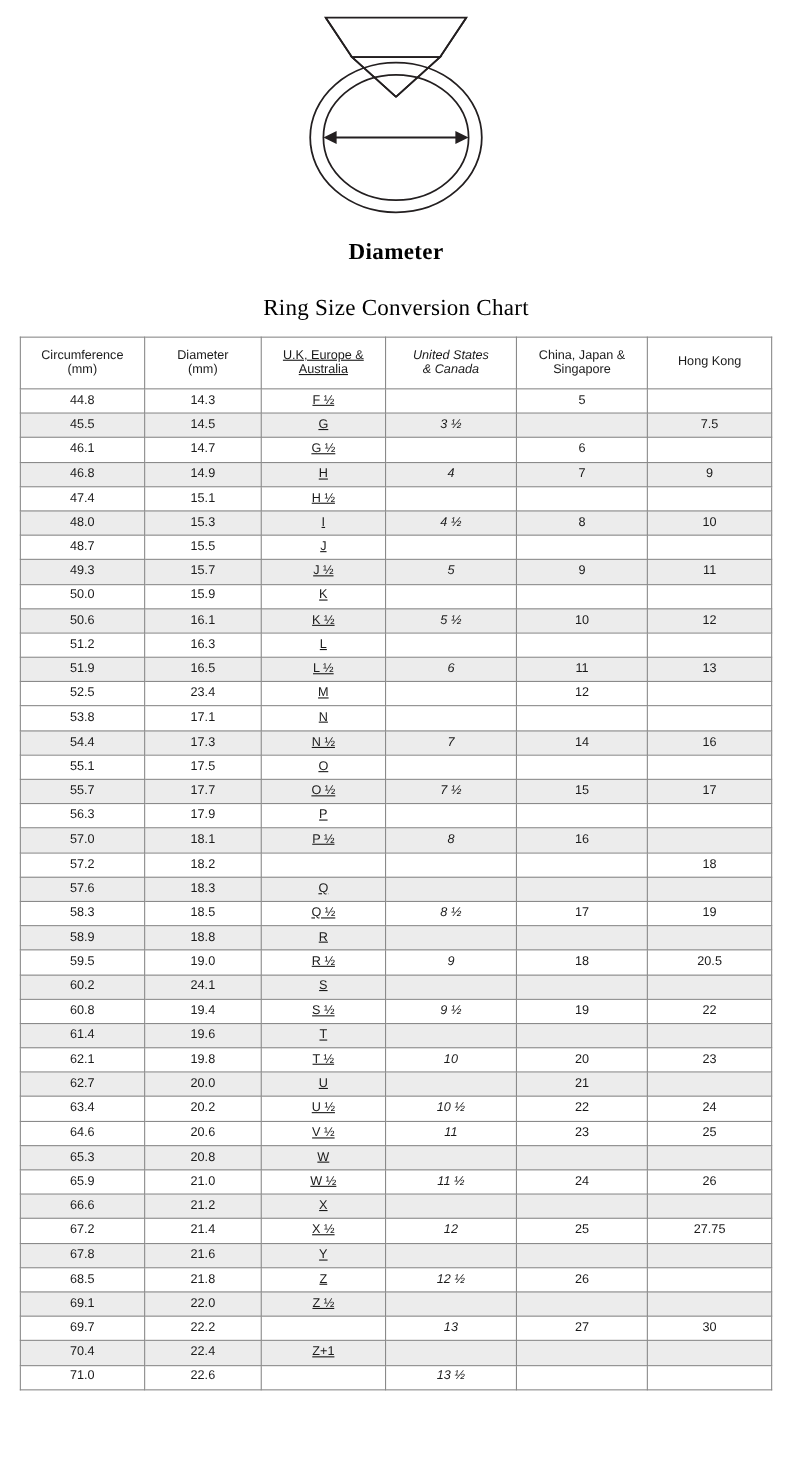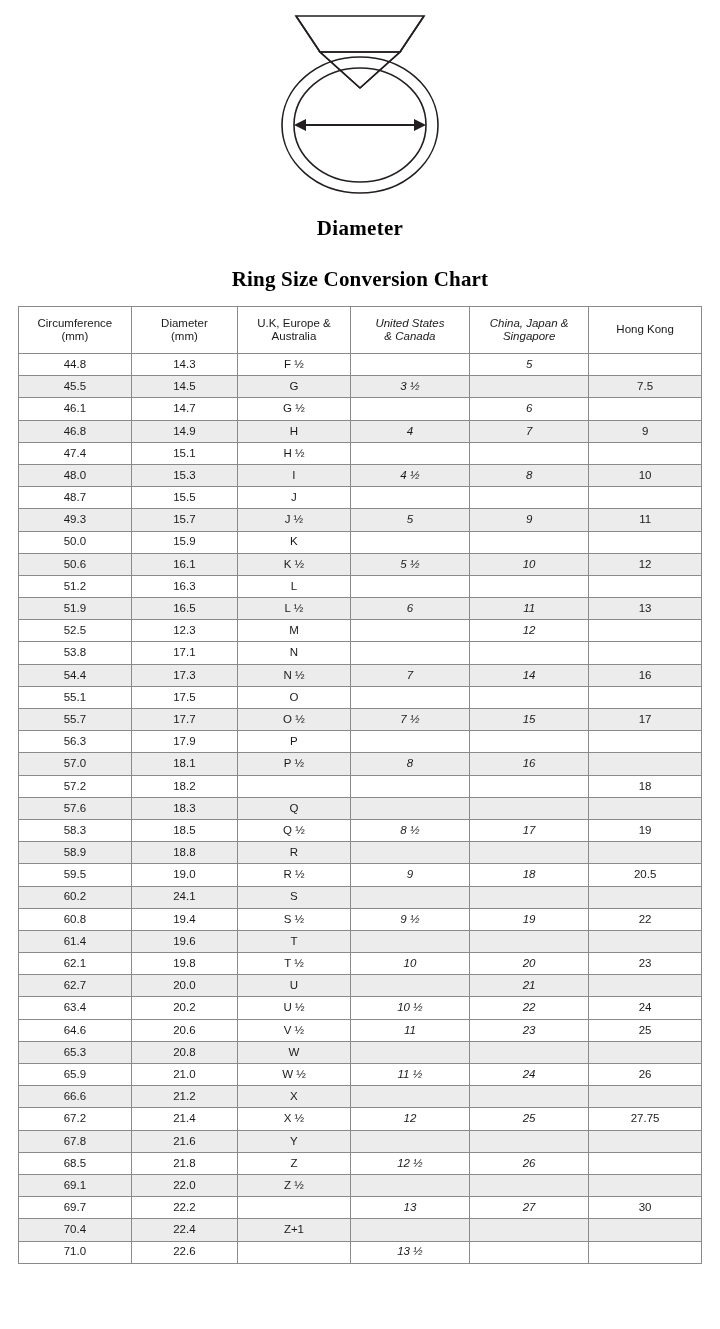--- a/index.html
+++ b/index.html
@@ -34,21 +34,21 @@
     font-family: "Liberation Serif", serif;
     font-weight: bold;
     font-size: 21px;
     letter-spacing: 0.3px;
     margin-top: 16px;
     color: #000;
   }
   .chart-title {
     text-align: center;
     font-family: "Liberation Serif", serif;
-    font-weight: bold;
+    font-weight: normal;
     font-size: 21px;
     letter-spacing: 0.2px;
     margin-top: 26px;
     margin-bottom: 14px;
     color: #000;
   }
   .table-wrap {
     padding: 0 18px;
     box-sizing: border-box;
   }
@@ -80,23 +80,23 @@
     display: block;
   }
   tbody tr.odd td {
     background: #ececec;
   }
   tbody tr.even td {
     background: #ffffff;
   }
   .col-0 { width: 16.5%; }
   .col-1 { width: 15.5%; }
-  .col-2 { width: 16.5%; }
+  .col-2 { width: 16.5%; text-decoration: underline; }
   .col-3 { width: 17.5%; font-style: italic; }
-  .col-4 { width: 17.5%; font-style: italic; }
+  .col-4 { width: 17.5%; }
   .col-5 { width: 16.5%; }
 </style>
 </head>
 <body>
 
 <div class="page">
 
   <div class="ring-figure">
     <svg width="220" height="190" viewBox="0 0 220 190">
 
@@ -243,21 +243,21 @@
           <tr class="odd">
             <td class="col-0">51.9</td>
             <td class="col-1">16.5</td>
             <td class="col-2">L ½</td>
             <td class="col-3">6</td>
             <td class="col-4">11</td>
             <td class="col-5">13</td>
           </tr>
           <tr class="even">
             <td class="col-0">52.5</td>
-            <td class="col-1">12.3</td>
+            <td class="col-1">23.4</td>
             <td class="col-2">M</td>
             <td class="col-3"></td>
             <td class="col-4">12</td>
             <td class="col-5"></td>
           </tr>
           <tr class="even">
             <td class="col-0">53.8</td>
             <td class="col-1">17.1</td>
             <td class="col-2">N</td>
             <td class="col-3"></td>

